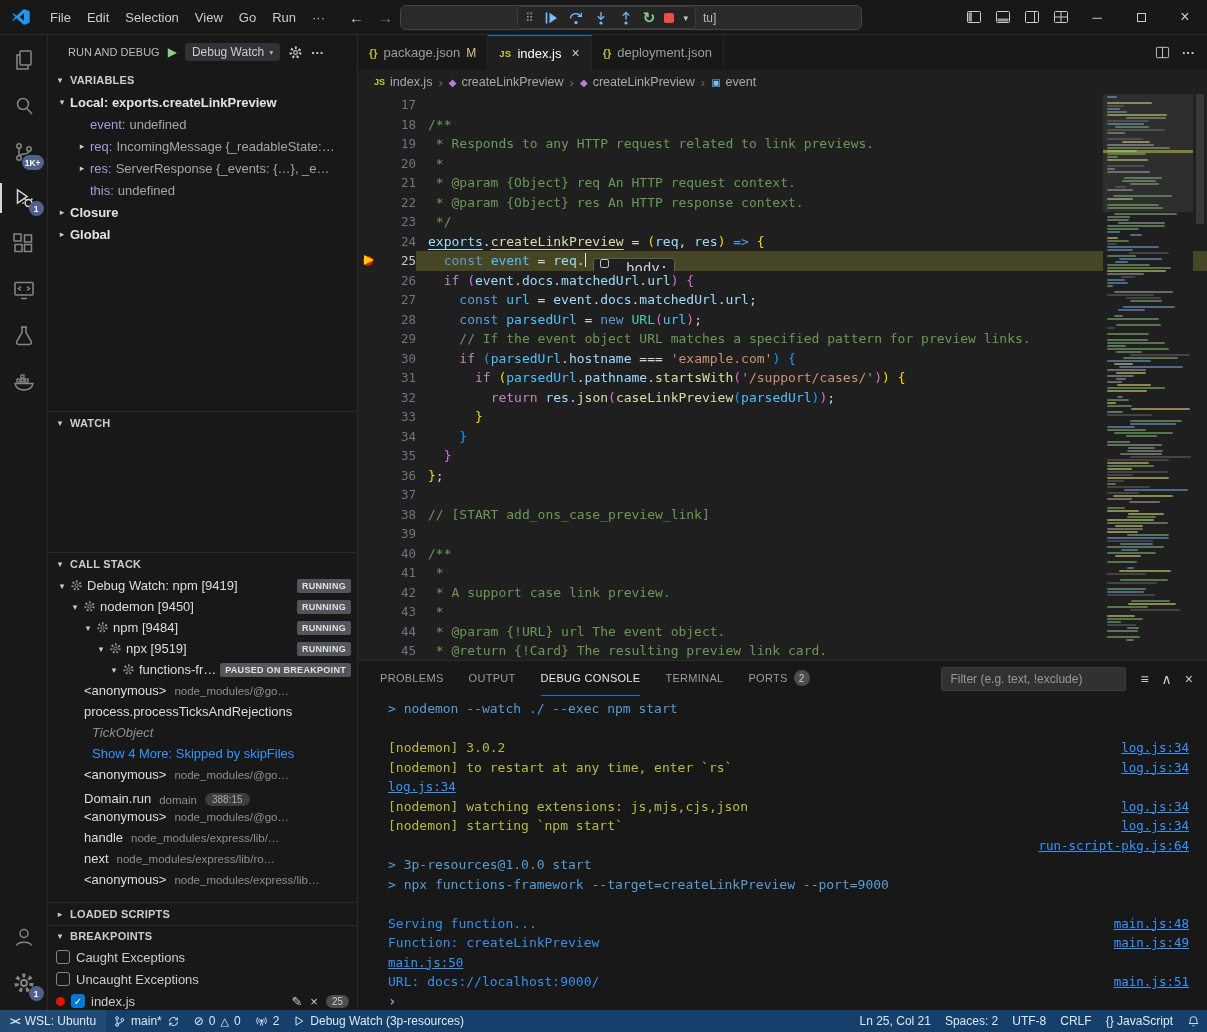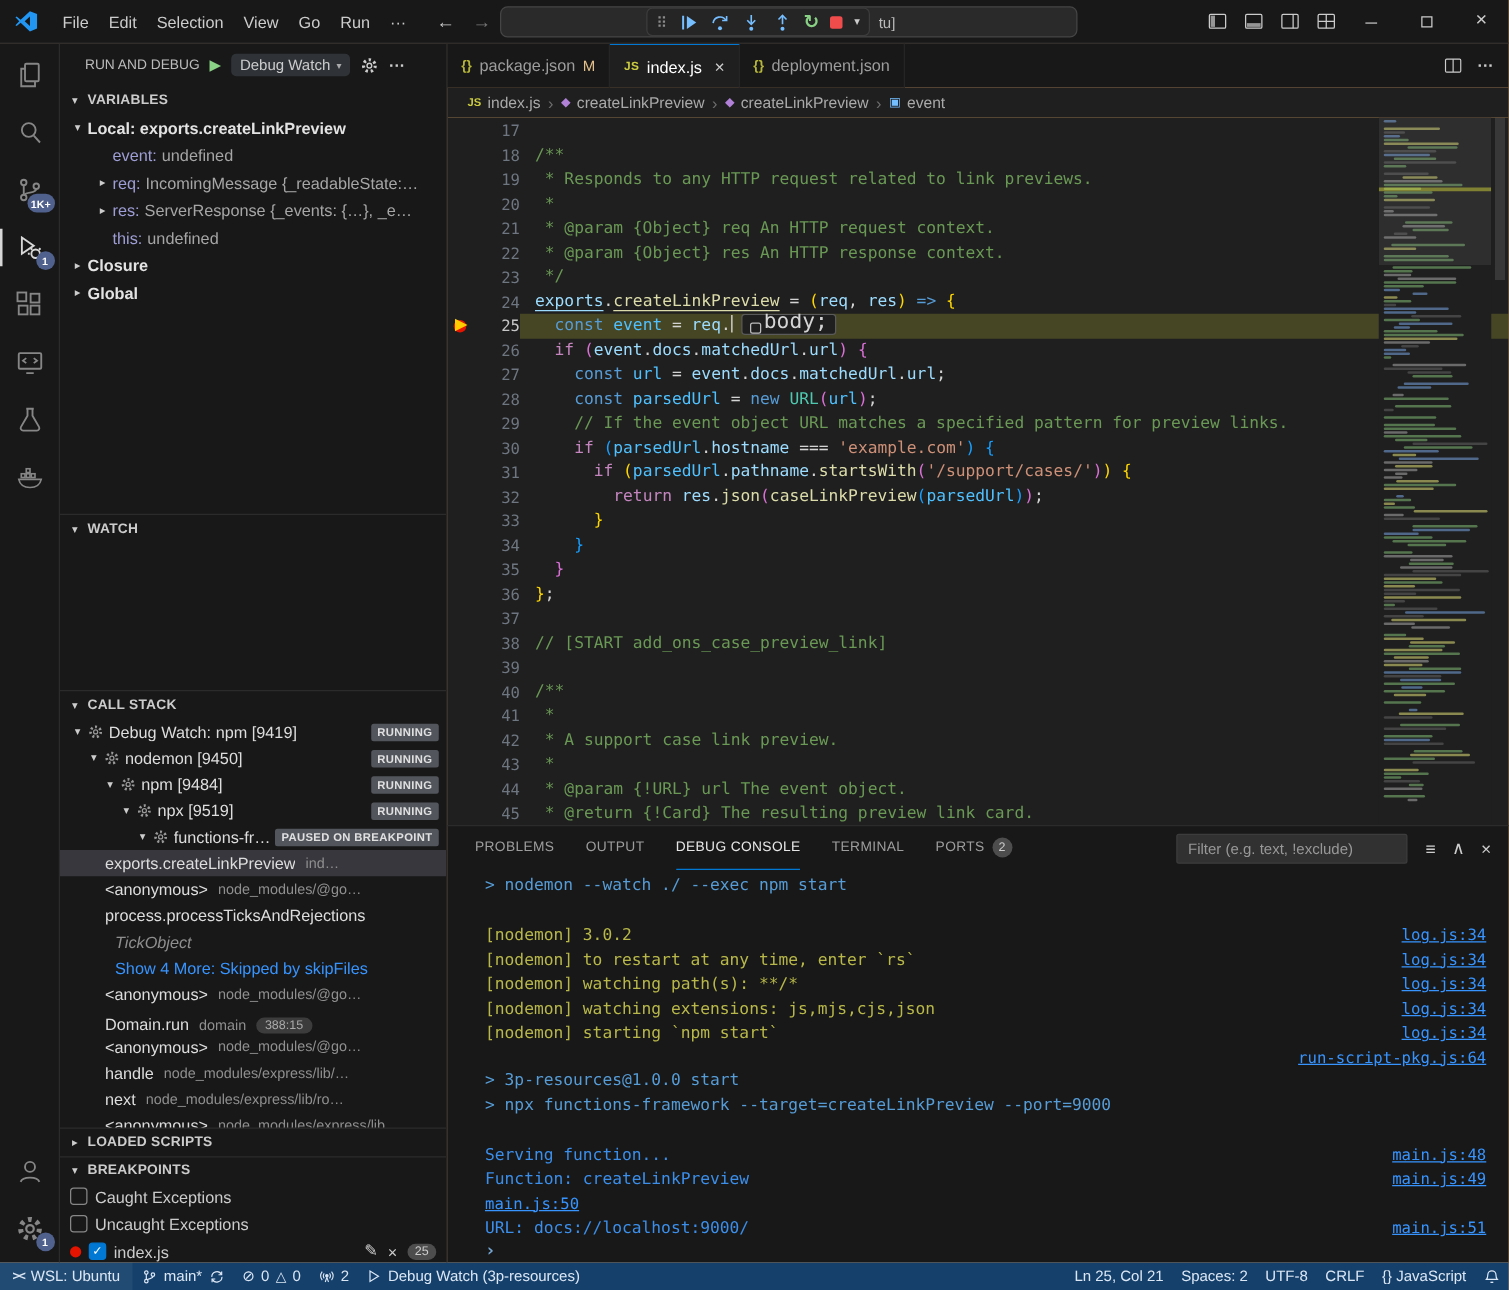--- a/index.html
+++ b/index.html
@@ -101,21 +101,21 @@
   .code-row.cur .lcode{background:rgba(230,230,60,0.2);}
   .code-row.cur .lnum{color:#c6c6c6;}
   .bp-dot{position:absolute;left:5px;top:5px;width:10px;height:10px;border-radius:50%;background:#e51400;}
   .dbg-arrow{position:absolute;left:6px;top:4px;width:0;height:0;border-left:10px solid #ffcc00;border-top:5.5px solid transparent;border-bottom:5.5px solid transparent;}
   .sg-cm{color:#6a9955;}.sg-kw{color:#569cd6;}.sg-ct{color:#c586c0;}.sg-vr{color:#9cdcfe;}
   .sg-cv{color:#4fc1ff;}.sg-fn{color:#dcdcaa;}.sg-cl{color:#4ec9b0;}.sg-st{color:#ce9178;}
   .sg-tx{color:#d4d4d4;}.sg-b1{color:#ffd700;}.sg-b2{color:#da70d6;}.sg-b3{color:#179fff;}
   .sg-vru{color:#9cdcfe;text-decoration:underline;text-underline-offset:3px;}
   .sg-fnu{color:#dcdcaa;text-decoration:underline;text-underline-offset:3px;}
   .caret{display:inline-block;width:1.5px;height:14px;background:#e8e8e8;vertical-align:-2px;}
-  .suggest-chip{display:inline-flex;align-items:flex-end;gap:2px;border:1px solid #5a5a5a;background:#1f1f1f;border-radius:3px;padding:0 6px;margin-left:7px;height:17px;font-size:17px;color:#d4d4d4;vertical-align:-3px;}
+  .suggest-chip{display:inline-flex;align-items:flex-start;gap:17px;border:1px solid #5a5a5a;background:#1f1f1f;border-radius:3px;padding:0 6px;margin-left:7px;height:17px;font-size:14px;color:#d4d4d4;vertical-align:-3px;}
   .chip-ic{width:9px;height:9px;border:1.4px solid #bdbdbd;border-radius:2px;display:inline-block;}
   .minimap{position:absolute;top:0;right:14px;bottom:0;width:90px;background:#1f1f1f;overflow:hidden;padding:2px 0 0 4px;}
   .mm-bar{height:2px;margin-bottom:1px;border-radius:1px;}
   .mm-slider{position:absolute;left:0;right:0;top:0;height:118px;background:rgba(140,140,140,0.14);}
   .mm-cur{position:absolute;left:0;right:0;top:56px;height:3px;background:rgba(230,230,60,0.45);}
   .scrollbar-v{position:absolute;top:0;right:0;bottom:0;width:14px;}
   .scroll-thumb{position:absolute;top:0;left:3px;right:3px;height:130px;background:rgba(121,121,121,0.28);}
 
   
   .panel{height:350px;flex:none;background:#181818;border-top:1px solid #2b2b2b;display:flex;flex-direction:column;}
@@ -437,24 +437,20 @@
             <div class="cs-row" style="padding-left: 58px;">
               <span class="twisty">▾</span>
               <span class="cs-gear">
                 <svg width="13" height="13" viewBox="0 0 24 24" fill="none" stroke="currentColor">
                   <circle cx="12" cy="12" r="7.5" stroke-width="4" stroke-dasharray="3 3.7"></circle>
                   <circle cx="12" cy="12" r="3" stroke-width="1.8"></circle>
                 </svg>
               </span>
               <span class="cs-label">functions-fra…</span>
               <span class="cs-badge">PAUSED ON BREAKPOINT</span>
-            </div>
-            <div class="cs-row selected" style="padding-left: 36px;">
-              <span class="cs-label">exports.createLinkPreview</span>
-              <span class="cs-file">ind…</span>
             </div>
             <div class="cs-row" style="padding-left: 36px;">
               <span class="cs-label">&lt;anonymous&gt;</span>
               <span class="cs-file">node_modules/@go…</span>
             </div>
             <div class="cs-row" style="padding-left: 36px;">
               <span class="cs-label">process.processTicksAndRejections</span>
             </div>
             <div class="cs-row" style="padding-left: 44px;">
               <span class="cs-sub">TickObject</span>
@@ -799,21 +795,21 @@
               <span>≡</span>
               <span>∧</span>
               <span>×</span>
             </div>
         </div>
         <div class="console" id="console">
             <div class="con-row"><span class="con-text t-cmd">&gt; nodemon --watch ./ --exec npm start</span></div>
             <div class="con-row"><span class="con-text"></span></div>
             <div class="con-row"><span class="con-text t-warn">[nodemon] 3.0.2</span><span class="con-link">log.js:34</span></div>
             <div class="con-row"><span class="con-text t-warn">[nodemon] to restart at any time, enter `rs`</span><span class="con-link">log.js:34</span></div>
-            <div class="con-row"><span class="con-text t-warn">[nodemon] watching path(s): **/*</span><span class="con-link">log.js:34</span></div>
+            <div class="con-row"><span class="con-link">log.js:34</span></div>
             <div class="con-row"><span class="con-text t-warn">[nodemon] watching extensions: js,mjs,cjs,json</span><span class="con-link">log.js:34</span></div>
             <div class="con-row"><span class="con-text t-warn">[nodemon] starting `npm start`</span><span class="con-link">log.js:34</span></div>
             <div class="con-row"><span class="con-text"></span><span class="con-link">run-script-pkg.js:64</span></div>
             <div class="con-row"><span class="con-text t-cmd">&gt; 3p-resources@1.0.0 start</span></div>
             <div class="con-row"><span class="con-text t-cmd">&gt; npx functions-framework --target=createLinkPreview --port=9000</span></div>
             <div class="con-row"><span class="con-text"></span></div>
             <div class="con-row"><span class="con-text t-info">Serving function...</span><span class="con-link">main.js:48</span></div>
             <div class="con-row"><span class="con-text t-info">Function: createLinkPreview</span><span class="con-link">main.js:49</span></div>
             <div class="con-row"><span class="con-link">main.js:50</span></div>
             <div class="con-row"><span class="con-text t-info">URL: docs://localhost:9000/</span><span class="con-link">main.js:51</span></div>

